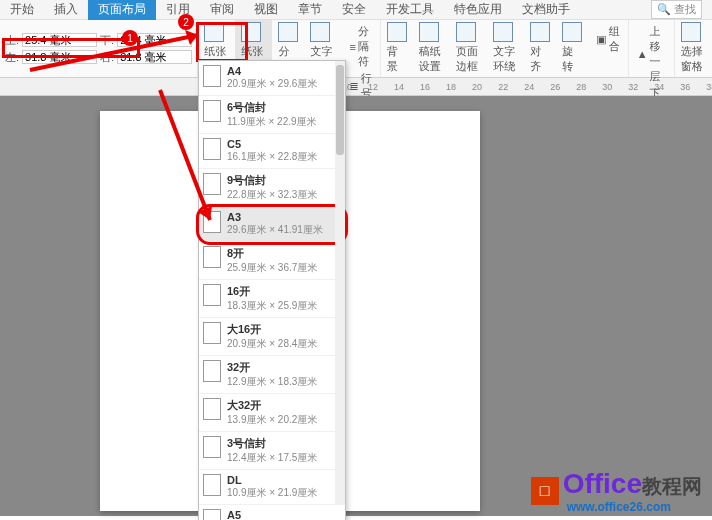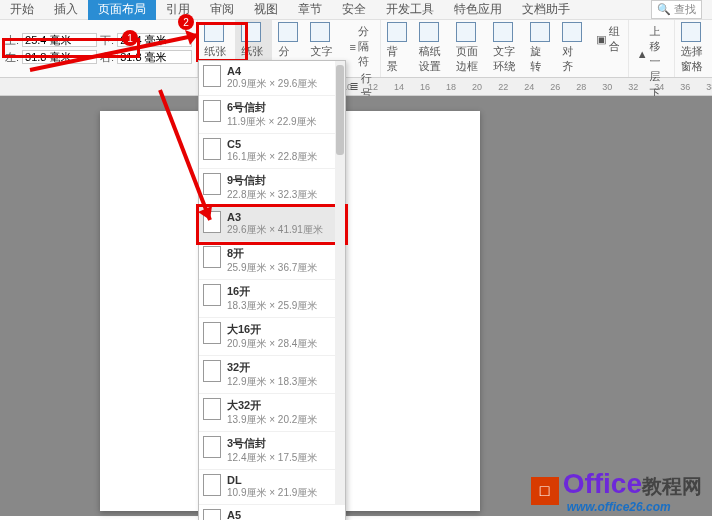--- a/index.html
+++ b/index.html
@@ -161,20 +161,21 @@
       color: #333;
       font-weight: bold;
     }
     .dd-item .sz {
       font-size: 10px;
       color: #888;
     }
     .dd-item.selected {
       background: #e8e8e8;
       outline: 3px solid #e60000;
+      border-radius: 11px;
     }
     .scrollbar {
       position: absolute;
       right: 0;
       top: 0;
       bottom: 22px;
       width: 10px;
       background: #f0f0f0;
     }
     .scroll-thumb {
@@ -206,21 +207,21 @@
       color: #fff;
       display: flex;
       align-items: center;
       justify-content: center;
       font-size: 16px;
       font-family: Arial;
       margin-right: 4px;
     }
     .wm-office { color: #6d28d9; font-size: 28px; }
     .wm-rest { color: #444; font-size: 20px; }
-    .wm-url { font-size: 12px; color: #1a6fc4; margin-left: 4px; font-style: italic; }
+    .wm-url { font-size: 12px; color: #1a6fc4; margin-left: 4px; }
     .rb-small {
       font-size: 11px;
       color: #555;
       padding: 1px 4px;
       display: flex;
       align-items: center;
       gap: 2px;
     }
   </style>
 </head>
@@ -294,25 +295,25 @@
   <div class="rb-item">
     <div class="rb-icon"></div>
     <span>页面边框</span>
   </div>
   <div class="rb-item">
     <div class="rb-icon"></div>
     <span>文字环绕</span>
   </div>
   <div class="rb-item">
     <div class="rb-icon"></div>
+    <span>对齐</span>
+  </div>
+  <div class="rb-item">
+    <div class="rb-icon"></div>
     <span>旋转</span>
-  </div>
-  <div class="rb-item">
-    <div class="rb-icon"></div>
-    <span>对齐</span>
   </div>
   <div style="display:flex;flex-direction:column;padding:3px 4px;border-right:1px solid #e8e8e8;">
     <div class="rb-small">
         <span>▣</span>
         <span>组合</span>
       </div>
   </div>
   <div style="display:flex;flex-direction:column;padding:3px 4px;border-right:1px solid #e8e8e8;">
     <div class="rb-small">
         <span>▲</span>

